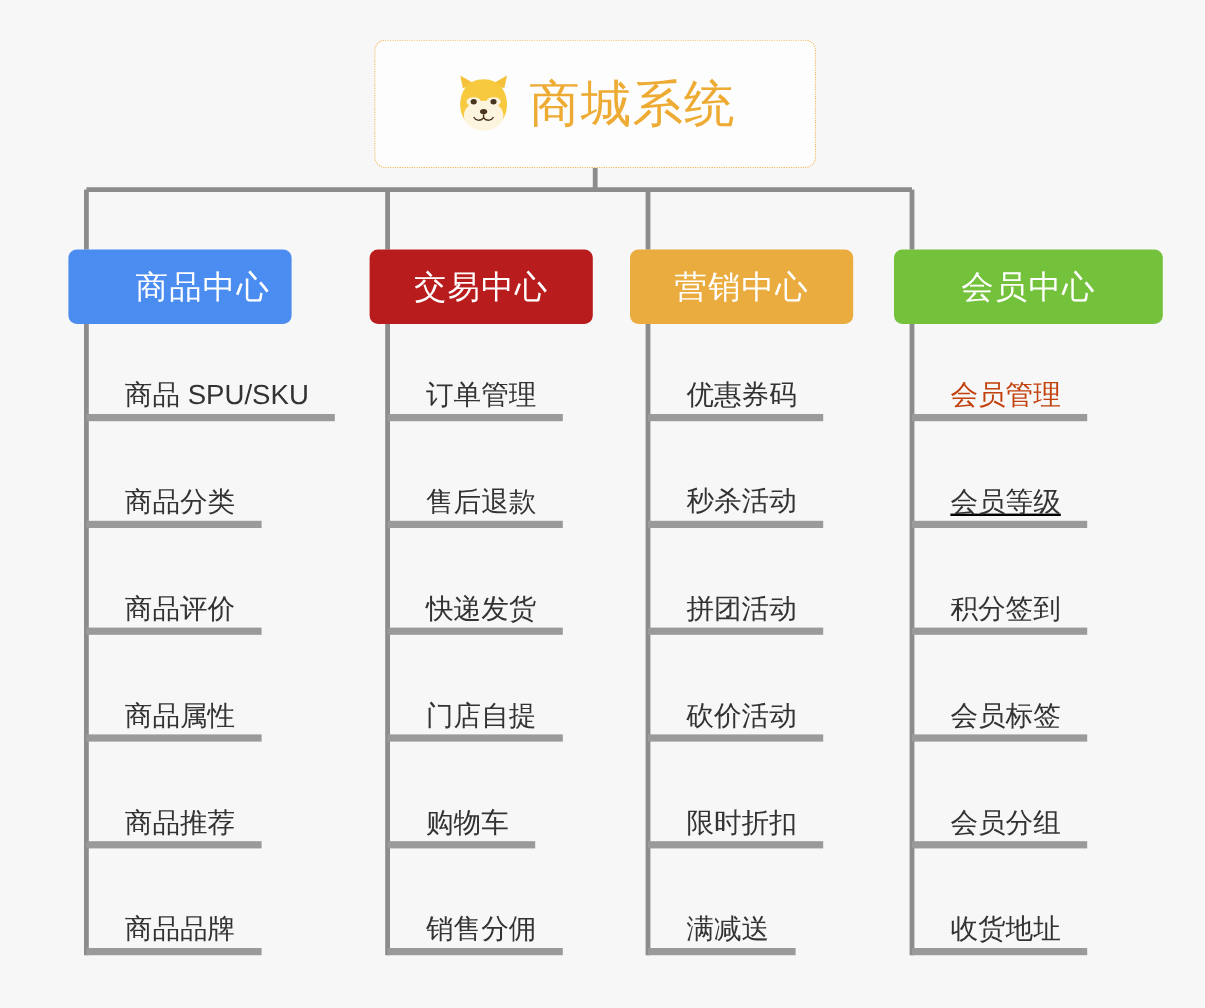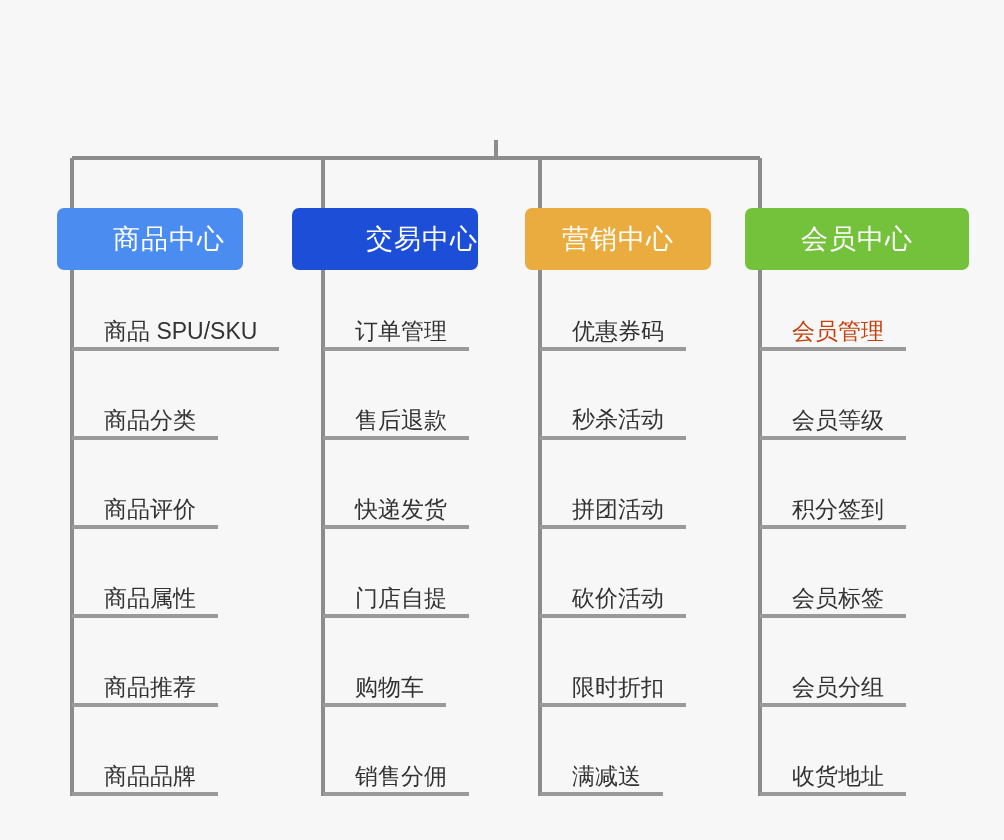--- a/index.html
+++ b/index.html
@@ -82,21 +82,21 @@
   }
 
   
   .leaf {
     position: absolute;
     height: 46px;
     box-sizing: border-box;
     display: flex;
     align-items: flex-end;
     justify-content: flex-start;
-    border-bottom: 4px solid #b91c1c;
+    border-bottom: 6px solid #b91c1c;
     padding: 0 0 3px 0;
   }
   .leaf-label {
     font-size: 23px;
     color: #333333;
     white-space: nowrap;
     padding: 0 22px 0 32px;
     line-height: 1.15;
   }
 </style>
@@ -113,20 +113,45 @@
         <line x1="72" y1="270" x2="72" y2="796"></line>
         <line x1="323" y1="158" x2="323" y2="208"></line>
         <line x1="323" y1="270" x2="323" y2="796"></line>
         <line x1="540" y1="158" x2="540" y2="208"></line>
         <line x1="540" y1="270" x2="540" y2="796"></line>
         <line x1="760" y1="158" x2="760" y2="208"></line>
         <line x1="760" y1="270" x2="760" y2="796"></line>
       </g>
   </svg>
 
+  <div class="root-node">
+    <span class="root-emoji">
+      <svg viewBox="0 0 64 68" width="48" height="52">
+
+        <path d="M9 16 L6 2 L22 11 Z" fill="#f5c13a"></path>
+        <path d="M55 16 L58 2 L42 11 Z" fill="#f5c13a"></path>
+
+        <path d="M32 6 C50 6 58 20 58 34 C58 50 47 62 32 62 C17 62 6 50 6 34 C6 20 14 6 32 6 Z" fill="#f7c93f"></path>
+
+        <path d="M32 30 C45 30 54 38 54 46 C54 56 44 63 32 63 C20 63 10 56 10 46 C10 38 19 30 32 30 Z" fill="#fdf4de"></path>
+
+        <ellipse cx="21" cy="31" rx="8" ry="5" fill="#fdf4de"></ellipse>
+        <ellipse cx="43" cy="31" rx="8" ry="5" fill="#fdf4de"></ellipse>
+        <ellipse cx="21" cy="31" rx="3.4" ry="3" fill="#4a3520"></ellipse>
+        <ellipse cx="43" cy="31" rx="3.4" ry="3" fill="#4a3520"></ellipse>
+
+        <ellipse cx="32" cy="42" rx="4" ry="3" fill="#4a3520"></ellipse>
+
+        <path d="M32 45 L32 49" stroke="#4a3520" stroke-width="1.6" fill="none"></path>
+        <path d="M32 49 C28 53 23 52 21 48" stroke="#4a3520" stroke-width="1.6" fill="none"></path>
+        <path d="M32 49 C36 53 41 52 43 48" stroke="#4a3520" stroke-width="1.6" fill="none"></path>
+      </svg>
+    </span>
+    <span class="root-title">商城系统</span>
+  </div>
 
   <div id="nodes-layer">
       <div class="cat-box" style="left: 57px; width: 186px; background: rgb(74, 140, 240); padding-left: 38px;">
         <span>商品中心</span>
       </div>
       <div class="leaf" style="left: 72px; top: 305px; border-bottom-color: rgb(154, 154, 154);">
         <span class="leaf-label" style="color: rgb(51, 51, 51);">商品 SPU/SKU</span>
       </div>
       <div class="leaf" style="left: 72px; top: 394px; border-bottom-color: rgb(154, 154, 154);">
         <span class="leaf-label" style="color: rgb(51, 51, 51);">商品分类</span>
@@ -136,21 +161,21 @@
       </div>
       <div class="leaf" style="left: 72px; top: 572px; border-bottom-color: rgb(154, 154, 154);">
         <span class="leaf-label" style="color: rgb(51, 51, 51);">商品属性</span>
       </div>
       <div class="leaf" style="left: 72px; top: 661px; border-bottom-color: rgb(154, 154, 154);">
         <span class="leaf-label" style="color: rgb(51, 51, 51);">商品推荐</span>
       </div>
       <div class="leaf" style="left: 72px; top: 750px; border-bottom-color: rgb(154, 154, 154);">
         <span class="leaf-label" style="color: rgb(51, 51, 51);">商品品牌</span>
       </div>
-      <div class="cat-box" style="left: 292px; width: 186px; background: #1d4ed8; justify-content: flex-end;">
+      <div class="cat-box" style="left: 308px; width: 186px; background: #b91c1c;">
         <span>交易中心</span>
       </div>
       <div class="leaf" style="left: 323px; top: 305px; border-bottom-color: rgb(154, 154, 154);">
         <span class="leaf-label" style="color: rgb(51, 51, 51);">订单管理</span>
       </div>
       <div class="leaf" style="left: 323px; top: 394px; border-bottom-color: rgb(154, 154, 154);">
         <span class="leaf-label" style="color: rgb(51, 51, 51);">售后退款</span>
       </div>
       <div class="leaf" style="left: 323px; top: 483px; border-bottom-color: rgb(154, 154, 154);">
         <span class="leaf-label" style="color: rgb(51, 51, 51);">快递发货</span>
@@ -184,21 +209,21 @@
       </div>
       <div class="leaf" style="left: 540px; top: 750px; border-bottom-color: rgb(154, 154, 154);">
         <span class="leaf-label" style="color: rgb(51, 51, 51);">满减送</span>
       </div>
       <div class="cat-box" style="left: 745px; width: 224px; background: rgb(116, 193, 60);">
         <span>会员中心</span>
       </div>
       <div class="leaf" style="left: 760px; top: 305px; border-bottom-color: rgb(154, 154, 154);">
         <span class="leaf-label" style="color: #c2410c;">会员管理</span>
       </div>
-      <div class="leaf" style="left: 760px; top: 394px; border-bottom-color: rgb(154, 154, 154);">
+      <div class="leaf" style="left: 760px; top: 394px; border-bottom-color: rgb(154, 154, 154); text-decoration: underline;">
         <span class="leaf-label" style="color: rgb(51, 51, 51);">会员等级</span>
       </div>
       <div class="leaf" style="left: 760px; top: 483px; border-bottom-color: rgb(154, 154, 154);">
         <span class="leaf-label" style="color: rgb(51, 51, 51);">积分签到</span>
       </div>
       <div class="leaf" style="left: 760px; top: 572px; border-bottom-color: rgb(154, 154, 154);">
         <span class="leaf-label" style="color: rgb(51, 51, 51);">会员标签</span>
       </div>
       <div class="leaf" style="left: 760px; top: 661px; border-bottom-color: rgb(154, 154, 154);">
         <span class="leaf-label" style="color: rgb(51, 51, 51);">会员分组</span>

